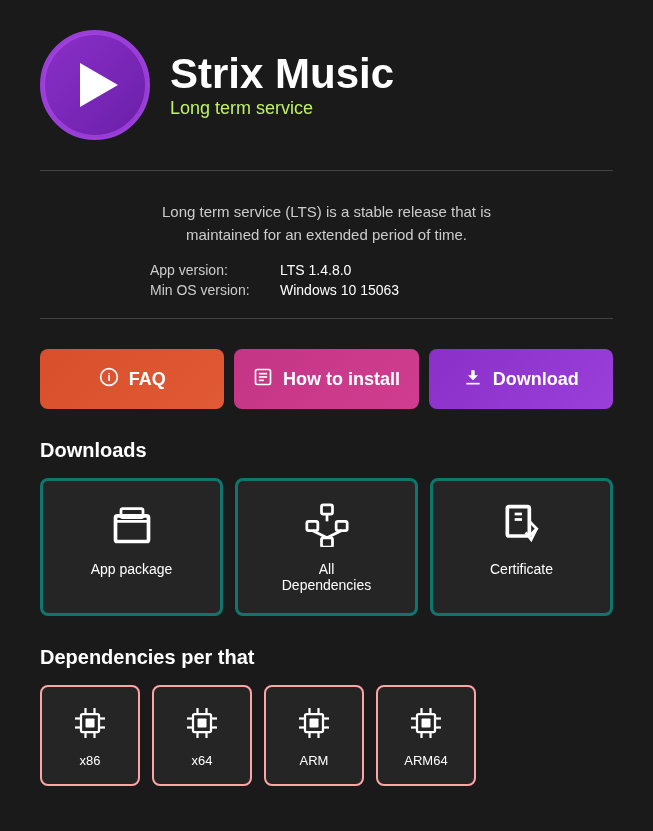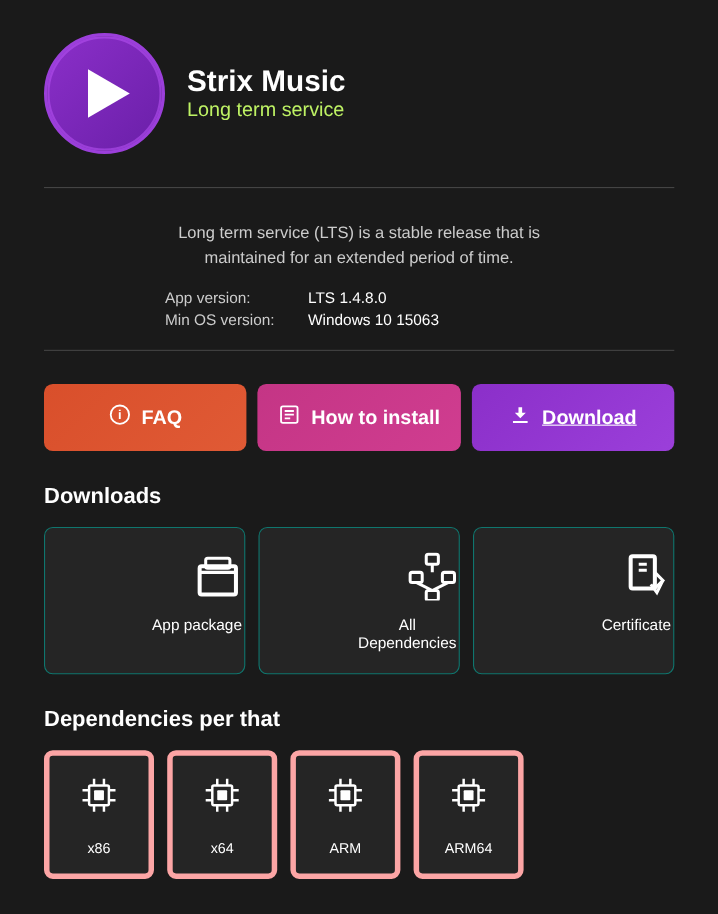--- a/index.html
+++ b/index.html
@@ -51,21 +51,21 @@
     .play-icon {
       width: 0;
       height: 0;
       border-top: 22px solid transparent;
       border-bottom: 22px solid transparent;
       border-left: 38px solid #ffffff;
       margin-left: 8px;
     }
 
     .header-text h1 {
-      font-size: 27px;
+      font-size: 42px;
       font-weight: 700;
       color: #ffffff;
       line-height: 1.1;
     }
 
     .header-text p {
       font-size: 18px;
       color: #bef264;
       font-weight: 300;
     }
@@ -144,21 +144,20 @@
     .btn-faq {
       background: linear-gradient(135deg, #d94f2b, #e05a35);
     }
 
     .btn-howto {
       background: linear-gradient(135deg, #c43585, #d03d90);
     }
 
     .btn-download {
       background: linear-gradient(135deg, #8b2fc9, #9b3fda);
-      text-decoration: underline;
     }
 
     .btn-icon {
       font-size: 16px;
     }
 
     
     .section-title {
       font-size: 20px;
       font-weight: 700;
@@ -168,26 +167,26 @@
 
     .downloads-grid {
       display: flex;
       gap: 12px;
       margin-bottom: 30px;
     }
 
     .download-card {
       flex: 1;
       background-color: #252525;
-      border: 1px solid #0f766e;
+      border: 3px solid #0f766e;
       border-radius: 8px;
       padding: 20px 2px;
       display: flex;
       flex-direction: column;
-      align-items: flex-end;
+      align-items: center;
       gap: 12px;
       cursor: pointer;
     }
 
     .card-icon {
       font-size: 40px;
       color: #ffffff;
       display: flex;
       align-items: center;
       justify-content: center;
@@ -203,27 +202,27 @@
 
     
     .arch-grid {
       display: flex;
       gap: 12px;
       flex-wrap: wrap;
     }
 
     .arch-card {
       background-color: #252525;
-      border: 5px solid #fca5a5;
+      border: 2px solid #fca5a5;
       border-radius: 8px;
       padding: 16px 14px;
       display: flex;
       flex-direction: column;
       align-items: center;
-      gap: 20px;
+      gap: 10px;
       cursor: pointer;
       min-width: 100px;
     }
 
     .arch-icon {
       font-size: 32px;
       color: #ffffff;
       display: flex;
       align-items: center;
       justify-content: center;

